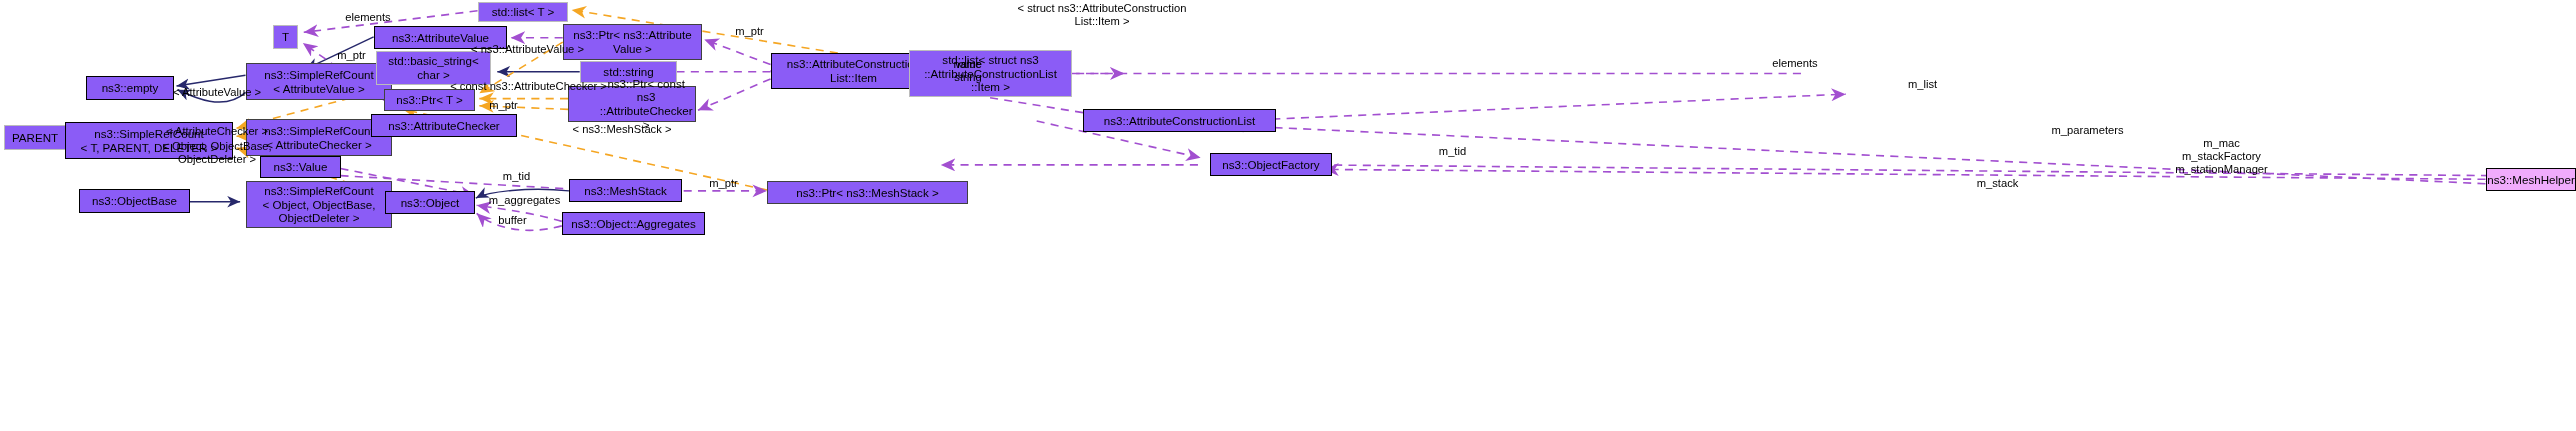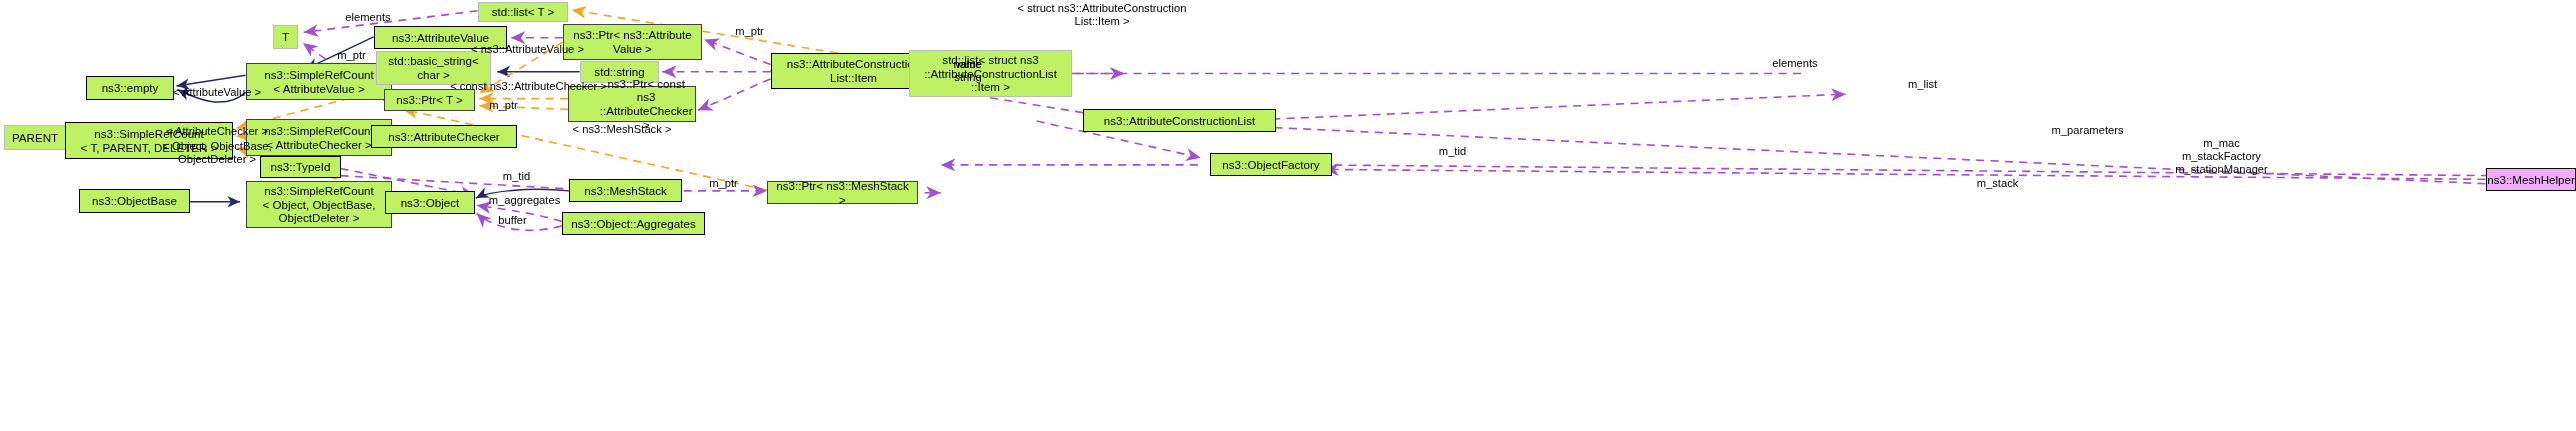--- a/index.html
+++ b/index.html
@@ -23,21 +23,21 @@
     height: 432px;
     pointer-events: none;
   }
   .node {
     position: absolute;
     box-sizing: border-box;
     display: flex;
     align-items: center;
     justify-content: center;
     text-align: center;
-    background: #bef264;
+    background: #8b5cf6;
     font-size: 11.6px;
     color: #000000;
     line-height: 1.18;
     white-space: pre-line;
     padding: 0.9px 3.6px;
     z-index: 5;
   }
   
   .node.cls {
     border: 1.3px solid #000000;
@@ -135,42 +135,42 @@
 
   <div class="node ext" style="left:3.6px;top:125px;width:63px;height:25px;">PARENT</div>
   <div class="node cls" style="left:86px;top:76px;width:88px;height:24px;text-align:right;">ns3::empty</div>
   <div class="node cls" style="left:65px;top:122px;width:168px;height:37px;">ns3::SimpleRefCount
 &lt; T, PARENT, DELETER &gt;</div>
   <div class="node cls" style="left:79px;top:189px;width:111px;height:24px;">ns3::ObjectBase</div>
   <div class="node tmpl" style="left:246px;top:63px;width:146px;height:37px;">ns3::SimpleRefCount
 &lt; AttributeValue &gt;</div>
   <div class="node tmpl" style="left:246px;top:119px;width:146px;height:37px;">ns3::SimpleRefCount
 &lt; AttributeChecker &gt;</div>
-  <div class="node cls" style="left:260px;top:156px;width:81px;height:21.5px;">ns3::TypeId</div>
+  <div class="node cls" style="left:260px;top:156px;width:81px;height:21.5px;">ns3::Value</div>
   <div class="node tmpl" style="left:246px;top:181px;width:146px;height:47px;">ns3::SimpleRefCount
 &lt; Object, ObjectBase,
 ObjectDeleter &gt;</div>
   <div class="node ext" style="left:273px;top:25px;width:25px;height:24px;">T</div>
   <div class="node cls" style="left:374px;top:26px;width:133px;height:23px;">ns3::AttributeValue</div>
   <div class="node ext" style="left:376px;top:51px;width:115px;height:34px;">std::basic_string&lt;
 char &gt;</div>
   <div class="node tmpl" style="left:384px;top:89px;width:91px;height:21.5px;">ns3::Ptr&lt; T &gt;</div>
-  <div class="node cls" style="left:371px;top:125px;width:146px;height:23px;">ns3::AttributeChecker</div>
+  <div class="node cls" style="left:371px;top:114px;width:146px;height:23px;">ns3::AttributeChecker</div>
   <div class="node cls" style="left:385px;top:191px;width:90px;height:23px;">ns3::Object</div>
   <div class="node ext" style="left:478px;top:1.8px;width:90px;height:20.6px;">std::list&lt; T &gt;</div>
   <div class="node tmpl" style="left:563px;top:24px;width:139px;height:36px;">ns3::Ptr&lt; ns3::Attribute
 Value &gt;</div>
-  <div class="node ext" style="left:580px;top:61px;width:79px;height:21.5px;">std::string</div>
+  <div class="node ext" style="left:580px;top:61px;width:97px;height:21.5px;">std::string</div>
   <div class="node tmpl" style="left:568px;top:86px;width:128px;height:36px;padding-left:32px;">ns3::Ptr&lt; const ns3
 ::AttributeChecker &gt;</div>
   <div class="node cls" style="left:569px;top:179px;width:113px;height:23px;">ns3::MeshStack</div>
   <div class="node cls" style="left:562px;top:212px;width:143px;height:23px;">ns3::Object::Aggregates</div>
   <div class="node cls" style="left:771px;top:53px;width:165px;height:36px;">ns3::AttributeConstruction
 List::Item</div>
-  <div class="node tmpl" style="left:767px;top:181px;width:151px;height:23px;">ns3::Ptr&lt; ns3::MeshStack &gt;</div>
+  <div class="node tmpl" style="left:767px;top:181px;width:201px;height:23px;">ns3::Ptr&lt; ns3::MeshStack &gt;</div>
   <div class="node ext" style="left:909px;top:50px;width:163px;height:47px;">std::list&lt; struct ns3
 ::AttributeConstructionList
 ::Item &gt;</div>
   <div class="node cls" style="left:1037px;top:109px;width:193px;height:23px;margin-left:46px;">ns3::AttributeConstructionList</div>
   <div class="node cls" style="left:1198px;top:153px;width:122px;height:23px;margin-left:12px;">ns3::ObjectFactory</div>
   <div class="node highlight" style="left:2486px;top:168px;width:90px;height:23px;">ns3::MeshHelper</div>
 
   <div class="edge-label" style="left:332px;top:10.8px;width:72px;">elements</div>
   <div class="edge-label" style="left:330px;top:49px;width:43px;">m_ptr</div>
   <div class="edge-label" style="left:163px;top:86px;width:108px;">&lt; AttributeValue &gt;</div>

